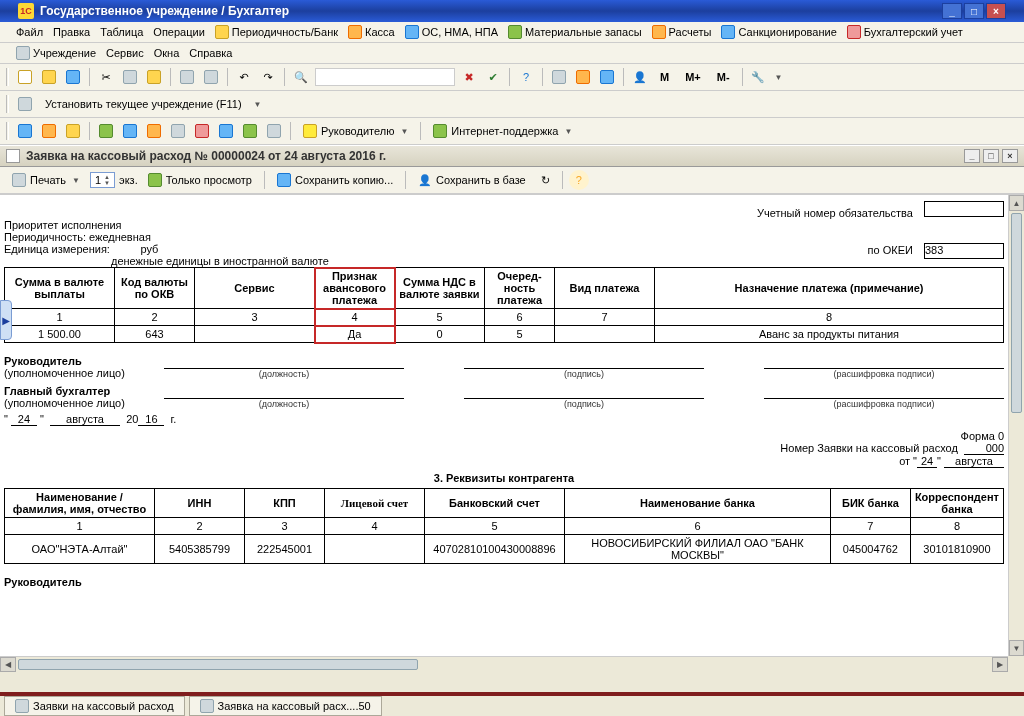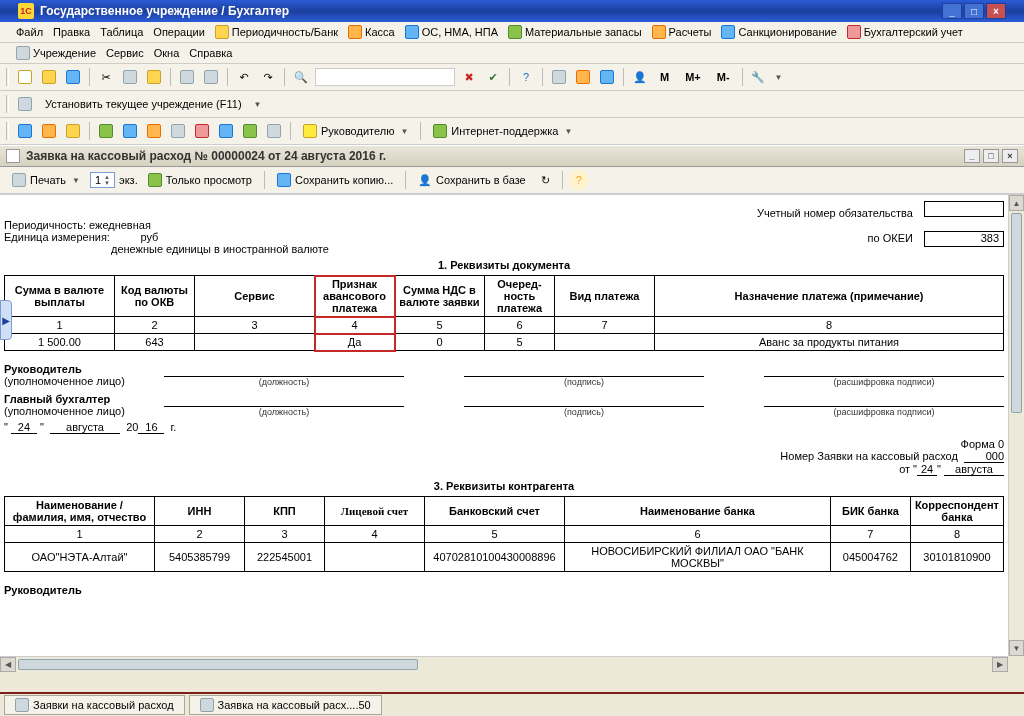--- a/index.html
+++ b/index.html
@@ -148,21 +148,21 @@
   .section-title{font-weight:bold;text-align:center;padding:4px 0;}
   .highlight-cell{outline:2px solid #c62828;outline-offset:-1px;}
   .sigcell{flex:1;text-align:center;}
   .sigcell .line{border-bottom:1px solid #000;height:14px;}
   .sigcell .lbl{font-size:9px;color:#333;}
   
   .taskbar{
     position:absolute;bottom:0;left:0;right:0;
     height:24px;
     background:#ece9d8;
-    border-top:2px solid #7f1d1d;
+    border-top:4px solid #7f1d1d;
     display:flex;align-items:center;
     padding:0 4px;gap:4px;
   }
   .taskbar .tab{
     background:#f5f3e9;border:1px solid #aca899;
     padding:2px 10px;font-size:11px;cursor:pointer;
     display:inline-flex;align-items:center;gap:4px;
     max-width:200px;white-space:nowrap;overflow:hidden;text-overflow:ellipsis;
   }
   .taskbar .tab.active{background:#fff;border-bottom-color:#fff;}
@@ -417,36 +417,36 @@
 
 <div class="content-area">
   <div class="content-scroll">
     
     <div style="overflow:hidden;">
       <div style="float:right;text-align:right;">
         <span>Учетный номер обязательства</span>
         <span style="display:inline-block;border:1px solid #000;width:80px;height:16px;margin-left:8px;"></span>
       </div>
     </div>
+    <div>Приоритет исполнения</div>
     <div>Периодичность: ежедневная</div>
     <div style="display:flex;">
       <div style="flex:1;">
         <span>Единица измерения:</span>
         &nbsp;&nbsp;&nbsp;&nbsp;&nbsp;&nbsp;&nbsp;&nbsp;
         <span>руб</span><br>
         &nbsp;&nbsp;&nbsp;&nbsp;&nbsp;&nbsp;&nbsp;&nbsp;&nbsp;&nbsp;&nbsp;&nbsp;&nbsp;&nbsp;&nbsp;&nbsp;&nbsp;&nbsp;&nbsp;&nbsp;&nbsp;&nbsp;&nbsp;&nbsp;&nbsp;&nbsp;&nbsp;&nbsp;&nbsp;&nbsp;&nbsp;&nbsp;&nbsp;&nbsp;
         <span>денежные единицы в иностранной валюте</span>
       </div>
       <div style="text-align:right;">
         <span>по ОКЕИ</span>
-        <span style="display:inline-block;border:1px solid #000;width:80px;height:16px;margin-left:8px;text-align:right;padding-right:4px;">383</span>
-      </div>
-    </div>
-
-    <div class="section-title">1. Реквизиты документа</div>
+        <span style="display:inline-block;border:1px solid #000;width:80px;height:16px;margin-left:8px;text-align:left;padding-right:4px;">383</span>
+      </div>
+    </div>
+
     <table class="doc">
       <tbody>
           <tr>
         <th style="width:110px;">Сумма в валюте выплаты</th>
         <th style="width:80px;">Код валюты по ОКВ</th>
         <th style="width:120px;">Сервис</th>
         <th style="width:80px;" class="highlight-cell">Признак авансового платежа</th>
         <th style="width:90px;">Сумма НДС в валюте заявки</th>
         <th style="width:70px;">Очеред- ность платежа</th>
         <th style="width:100px;">Вид платежа</th>

